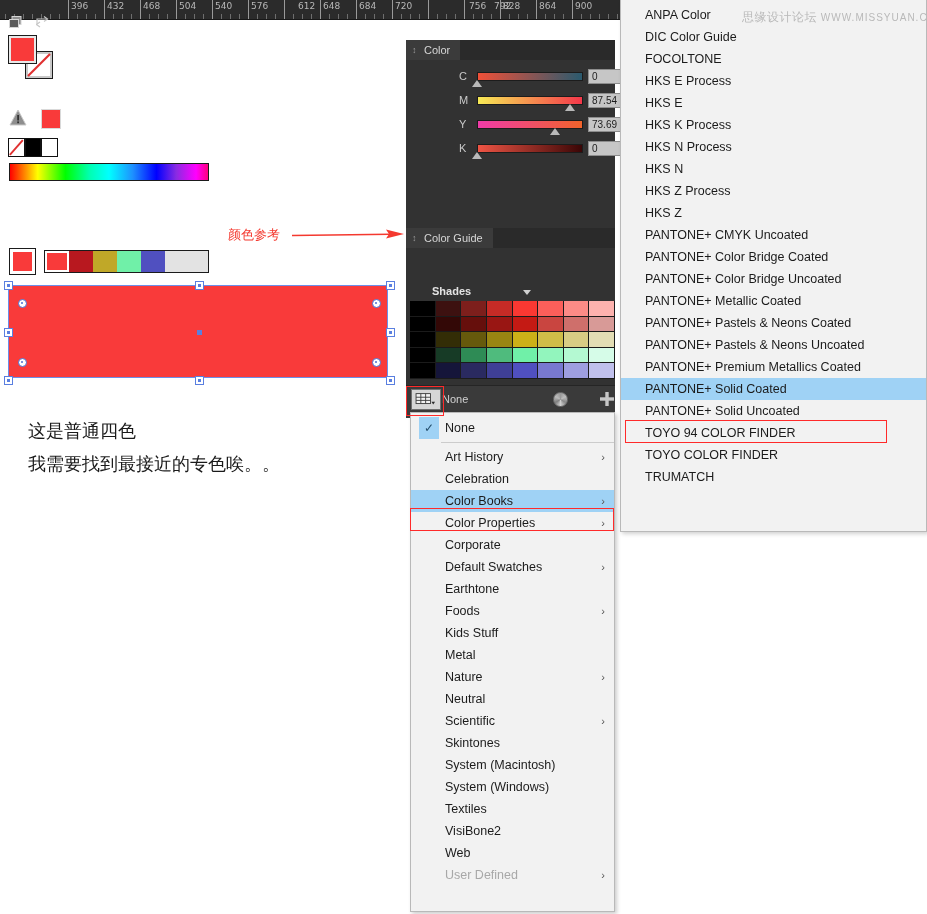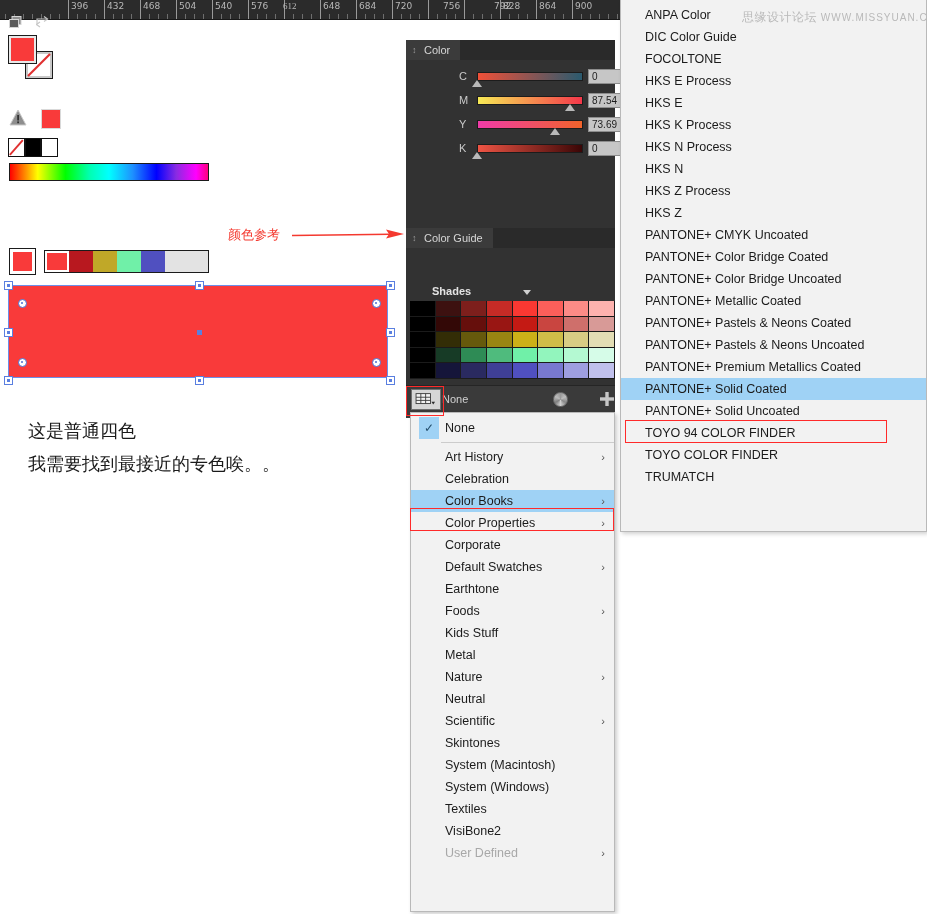--- a/index.html
+++ b/index.html
@@ -361,29 +361,29 @@
         <div class="ruler-label" style="left: 107px;">432</div>
         <div class="ruler-tick major" style="left: 140px;"></div>
         <div class="ruler-label" style="left: 143px;">468</div>
         <div class="ruler-tick major" style="left: 176px;"></div>
         <div class="ruler-label" style="left: 179px;">504</div>
         <div class="ruler-tick major" style="left: 212px;"></div>
         <div class="ruler-label" style="left: 215px;">540</div>
         <div class="ruler-tick major" style="left: 248px;"></div>
         <div class="ruler-label" style="left: 251px;">576</div>
         <div class="ruler-tick major" style="left: 284px;"></div>
-        <div class="ruler-label" style="left: 283px; font-family: Liberation Serif, serif;">612</div>
+        <div class="ruler-label" style="left: 298px;">612</div>
         <div class="ruler-tick major" style="left: 320px;"></div>
         <div class="ruler-label" style="left: 323px;">648</div>
         <div class="ruler-tick major" style="left: 356px;"></div>
         <div class="ruler-label" style="left: 359px;">684</div>
         <div class="ruler-tick major" style="left: 392px;"></div>
         <div class="ruler-label" style="left: 395px;">720</div>
         <div class="ruler-tick major" style="left: 428px;"></div>
-        <div class="ruler-label" style="left: 423px; margin-left: 20px;">756</div>
+        <div class="ruler-label" style="left: 449px; margin-left: 20px;">756</div>
         <div class="ruler-tick major" style="left: 464px;"></div>
         <div class="ruler-label" style="left: 462px; margin-left: 32px;">792</div>
         <div class="ruler-tick major" style="left: 500px;"></div>
         <div class="ruler-label" style="left: 503px;">828</div>
         <div class="ruler-tick major" style="left: 536px;"></div>
         <div class="ruler-label" style="left: 539px;">864</div>
         <div class="ruler-tick major" style="left: 572px;"></div>
         <div class="ruler-label" style="left: 575px;">900</div>
       </div>
 </div>
@@ -619,20 +619,21 @@
       <div class="mi"><span>Kids Stuff</span></div>
       <div class="mi"><span>Metal</span></div>
       <div class="mi"><span>Nature</span><span class="arrow">›</span></div>
       <div class="mi"><span>Neutral</span></div>
       <div class="mi"><span>Scientific</span><span class="arrow">›</span></div>
       <div class="mi"><span>Skintones</span></div>
       <div class="mi"><span>System (Macintosh)</span></div>
       <div class="mi"><span>System (Windows)</span></div>
       <div class="mi"><span>Textiles</span></div>
       <div class="mi"><span>VisiBone2</span></div>
+      <div class="mi"><span>Web</span></div>
       <div class="mi dim"><span>User Defined</span><span class="arrow">›</span></div>
     </div>
 <div id="red-box-colorbooks"></div>
 
 <div id="menu-right" style="padding-top: 4px;">
       <div class="smi"><span>ANPA Color</span></div>
       <div class="smi"><span>DIC Color Guide</span></div>
       <div class="smi"><span>FOCOLTONE</span></div>
       <div class="smi"><span>HKS E Process</span></div>
       <div class="smi"><span>HKS E</span></div>

